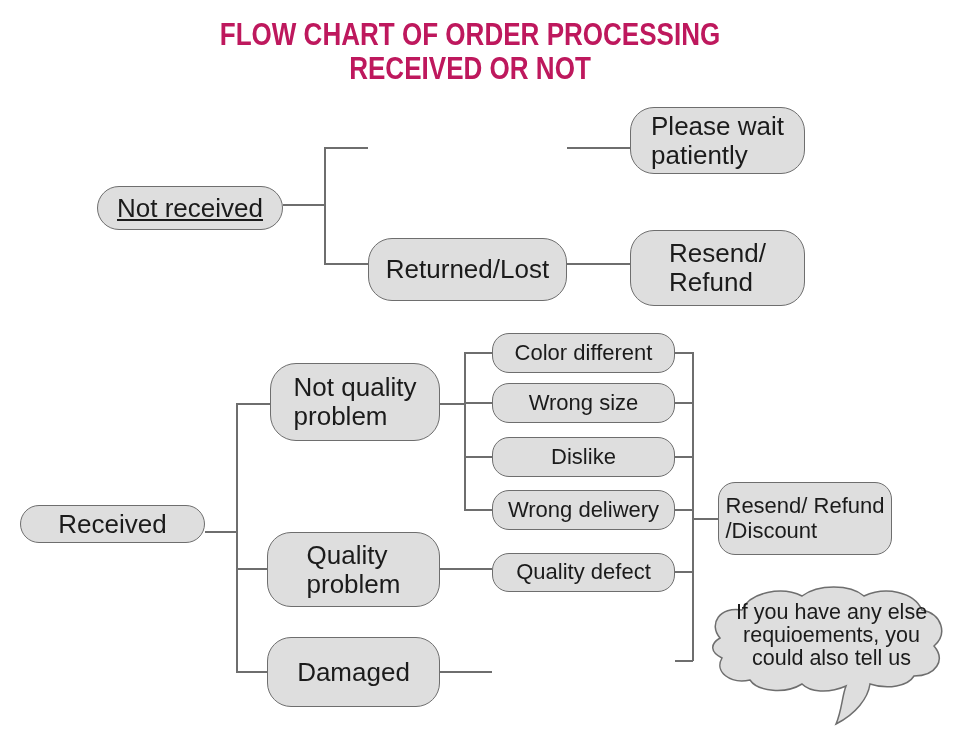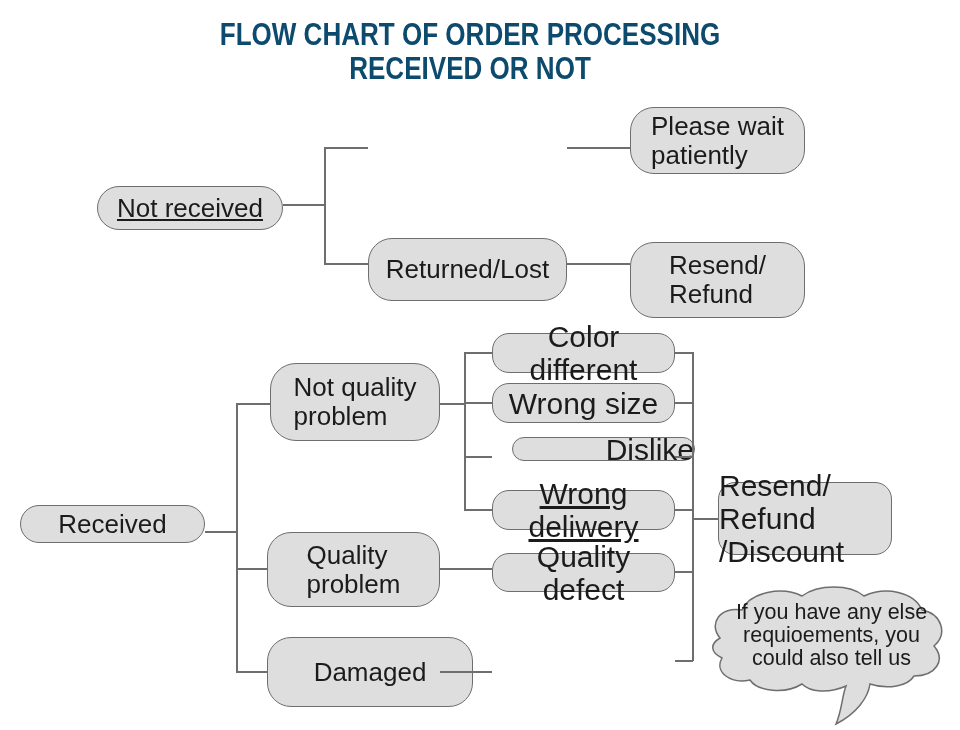--- a/index.html
+++ b/index.html
@@ -9,32 +9,32 @@
     background:#ffffff;
     font-family:"Liberation Sans", sans-serif;
     color:#1b1b1b;
     overflow:hidden;
     --fill:#dedede;
     --stroke:#6e6e6e;
   }
   .title{
     position:absolute;left:0;top:18px;width:940px;
     text-align:center;font-weight:700;font-size:31px;line-height:1.1;
-    color:#0c4a6e;
+    color:#be185d;
   }
   .tline{display:block;transform:scaleX(0.84);transform-origin:50% 50%;letter-spacing:0px;}
   .box{
     position:absolute;
     background:var(--fill);
     border:1.5px solid var(--stroke);
     box-sizing:border-box;
     display:flex;align-items:center;justify-content:center;
   }
   .big{border-radius:24px;font-size:26px;}
-  .small{border-radius:17px;font-size:30px;}
+  .small{border-radius:17px;font-size:22px;}
   .box-text{white-space:pre-line;text-align:center;line-height:1.1;}
   .align-left .box-text{text-align:left;}
   .hline,.vline{position:absolute;background:var(--stroke);}
   .hline{height:1.5px;}
   .vline{width:1.5px;}
   .bubble-svg{position:absolute;left:698px;top:576px;}
   .bubble-text{
     position:absolute;left:724px;top:601px;width:215px;
     font-size:21.5px;line-height:1.07;white-space:pre-line;text-align:center;
   }
@@ -52,21 +52,21 @@
   <div class="box big" style="left:97px;top:186px;width:186px;height:44px;text-decoration:underline;">
     <span class="box-text">Not received</span>
   </div>
   <div class="box big" style="left:368px;top:238px;width:199px;height:63px;">
     <span class="box-text">Returned/Lost</span>
   </div>
   <div class="box big align-left" style="left:630px;top:107px;width:175px;height:67px;">
     <span class="box-text">Please wait
 patiently</span>
   </div>
-  <div class="box big align-left" style="left:630px;top:242px;width:175px;height:76px;">
+  <div class="box big align-left" style="left:630px;top:230px;width:175px;height:76px;">
     <span class="box-text">Resend/
 Refund</span>
   </div>
 
   <div class="hline" style="left:283px;top:204px;width:42px;"></div>
   <div class="vline" style="left:324px;top:147px;height:118px;"></div>
   <div class="hline" style="left:325px;top:147px;width:43px;"></div>
   <div class="hline" style="left:325px;top:263px;width:43px;"></div>
   <div class="hline" style="left:567px;top:147px;width:63px;"></div>
   <div class="hline" style="left:567px;top:263px;width:63px;"></div>
@@ -75,34 +75,34 @@
     <span class="box-text">Received</span>
   </div>
   <div class="box big align-left" style="left:270px;top:363px;width:170px;height:78px;border-radius:26px;">
     <span class="box-text">Not quality
 problem</span>
   </div>
   <div class="box big align-left" style="left:267px;top:532px;width:173px;height:75px;">
     <span class="box-text">Quality
 problem</span>
   </div>
-  <div class="box big" style="left:267px;top:637px;width:206px;height:70px;">
+  <div class="box big" style="left:267px;top:637px;width:173px;height:70px;">
     <span class="box-text">Damaged</span>
   </div>
 
   <div class="box small" style="left:492px;top:333px;width:183px;height:40px;">
     <span class="box-text">Color different</span>
   </div>
   <div class="box small" style="left:492px;top:383px;width:183px;height:40px;align-items:center;">
     <span class="box-text">Wrong size</span>
   </div>
-  <div class="box small" style="left:512px;top:437px;width:183px;height:24px;justify-content:flex-end;">
+  <div class="box small" style="left:492px;top:437px;width:183px;height:40px;">
     <span class="box-text">Dislike</span>
   </div>
-  <div class="box small" style="left:492px;top:490px;width:183px;height:40px;text-decoration:underline;">
+  <div class="box small" style="left:492px;top:490px;width:183px;height:40px;">
     <span class="box-text">Wrong deliwery</span>
   </div>
   <div class="box small" style="left:492px;top:553px;width:183px;height:39px;">
     <span class="box-text">Quality defect</span>
   </div>
   <div class="box small align-left" style="left:718px;top:482px;width:174px;height:73px;">
     <span class="box-text">Resend/ Refund
 /Discount</span>
   </div>
 

